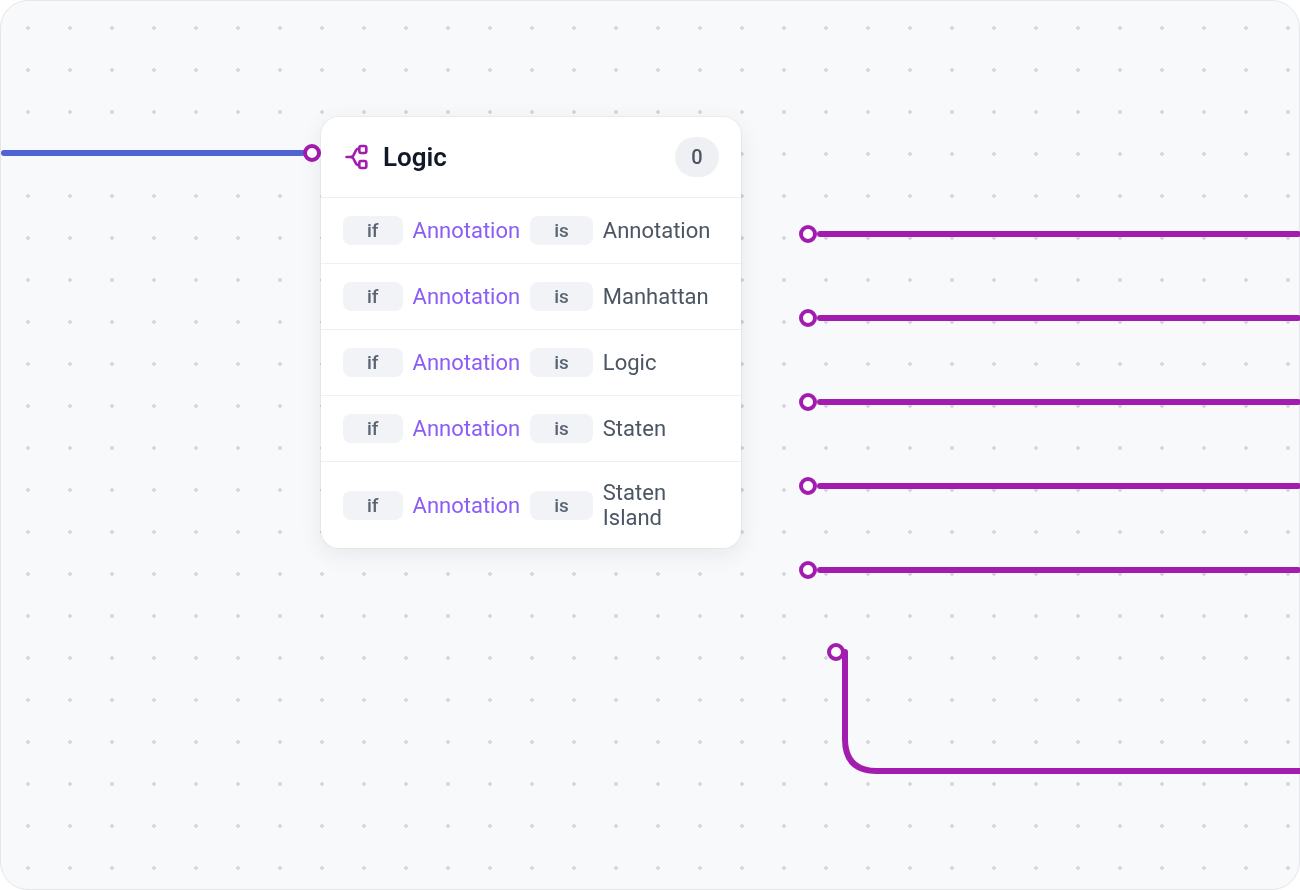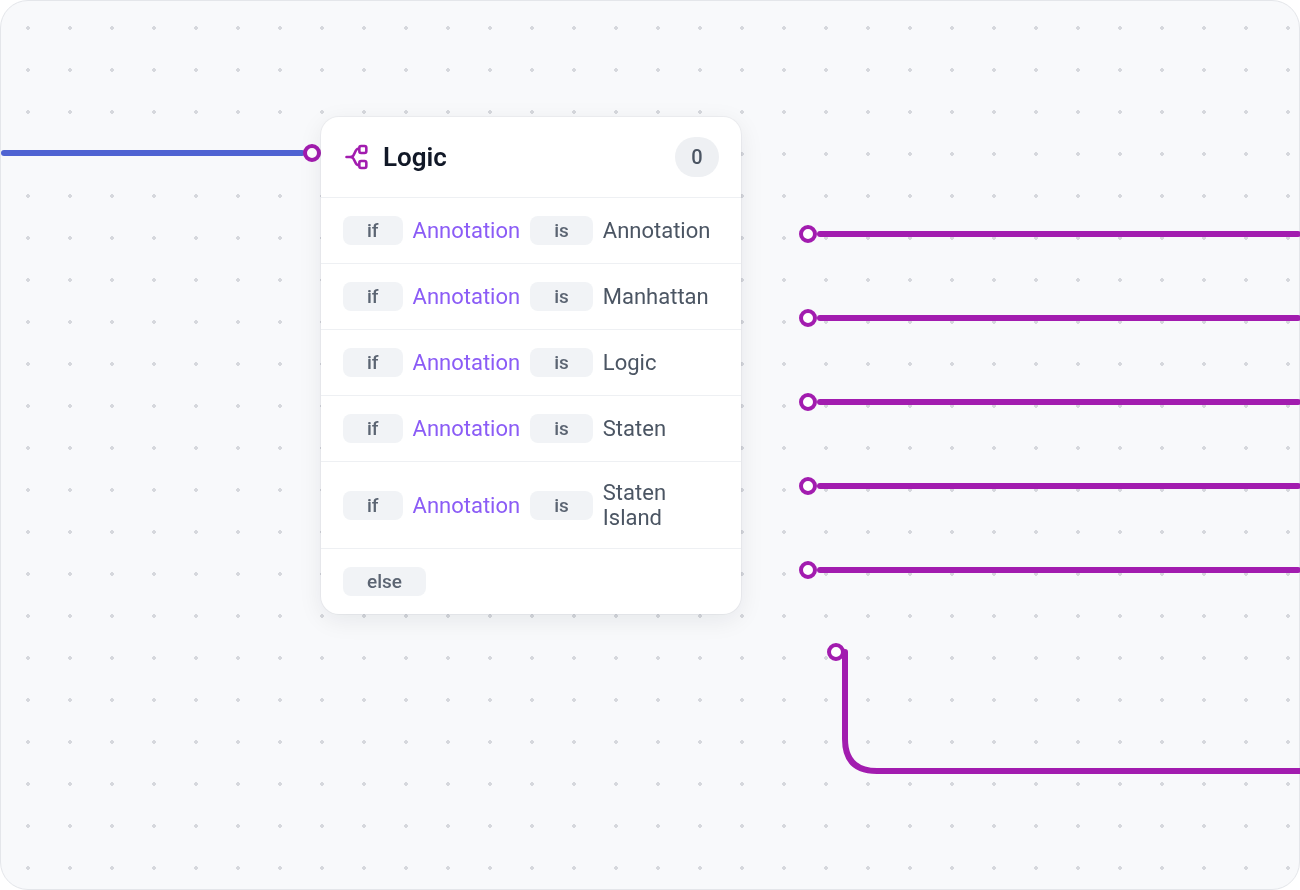--- a/index.html
+++ b/index.html
@@ -140,18 +140,15 @@
       <span class="field">Annotation</span>
       <span class="chip">is</span>
       <span class="value">Staten</span>
     </div>
     <div class="rule">
       <span class="chip">if</span>
       <span class="field">Annotation</span>
       <span class="chip">is</span>
       <span class="value">Staten Island</span>
     </div>
-    <div class="rule else-row">
-      <span class="chip">else</span>
-    </div>
   </div>
 
 </div>
 
 </body></html>

